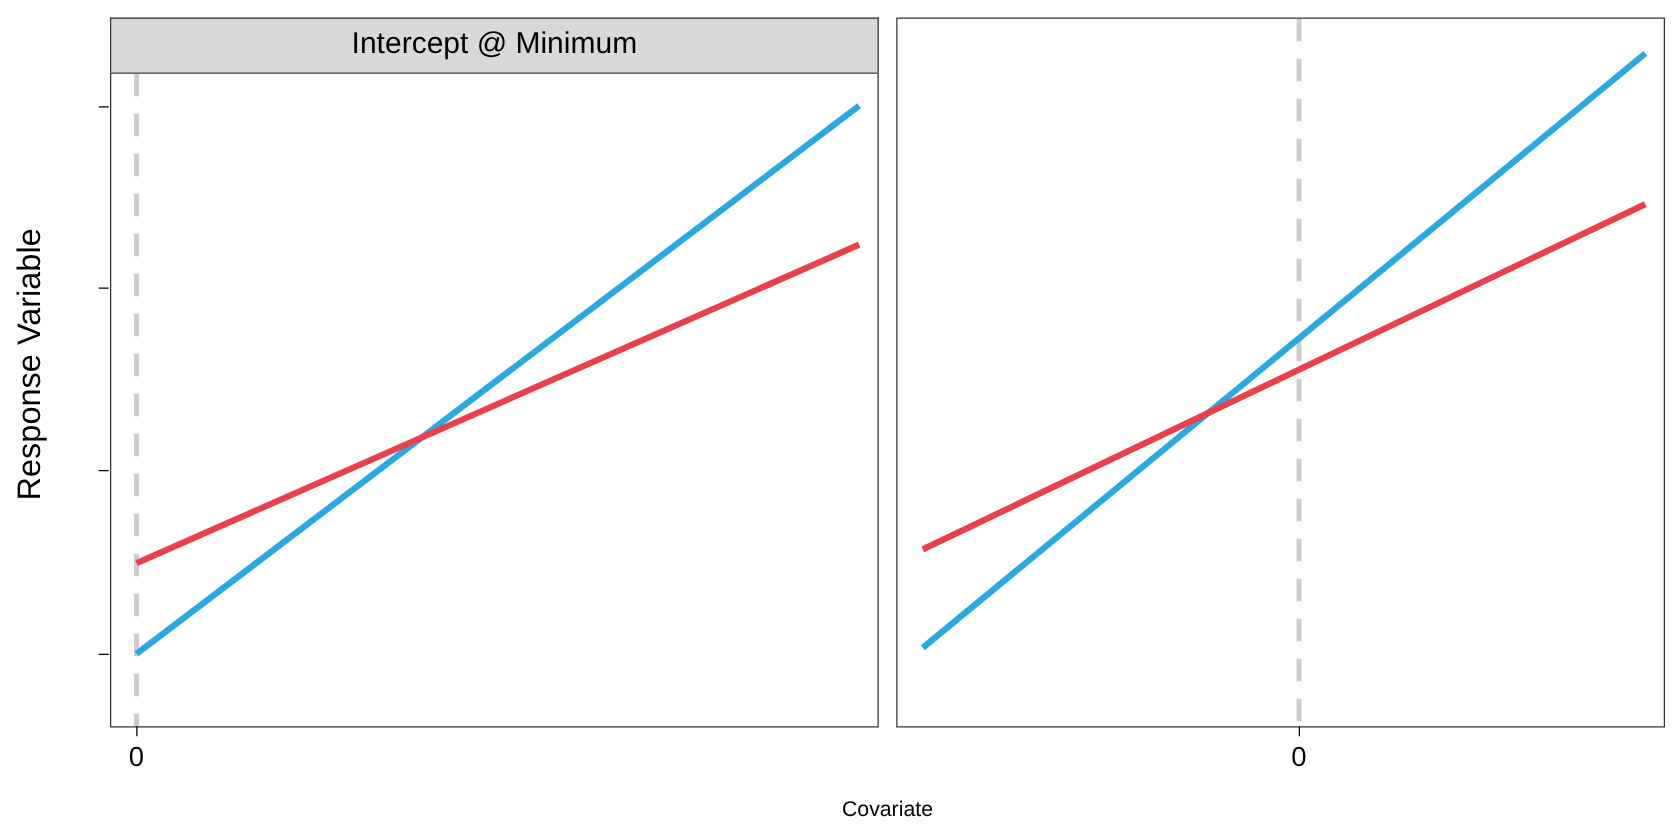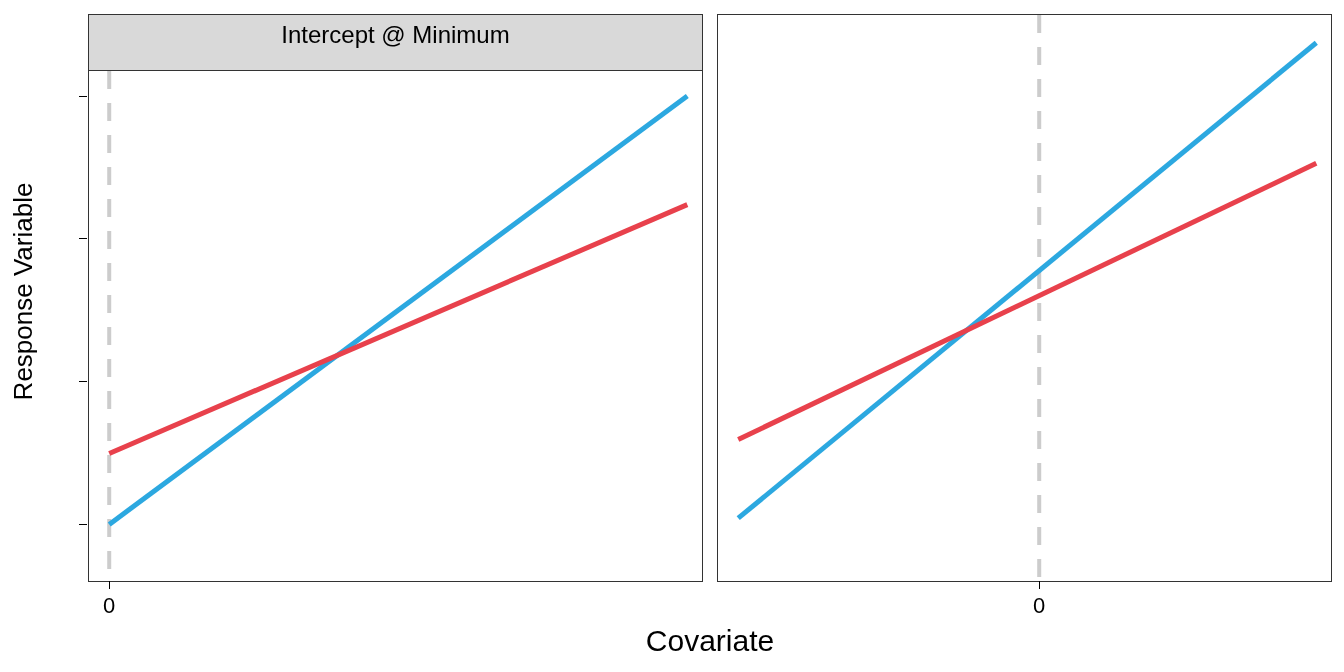--- a/index.html
+++ b/index.html
@@ -31,42 +31,42 @@
     transform: rotate(-90deg);
     white-space: nowrap;
     font-size: 26px;
   }
   .xlabel {
     position: absolute;
     left: 88px;
     right: 12px;
     bottom: 14px;
     text-align: center;
-    font-size: 30px;
+    font-size: 17px;
   }
   .panels {
     position: absolute;
     left: 88px;
     right: 12px;
     top: 14px;
     bottom: 90px;
     display: flex;
     gap: 14px;
   }
   .panel {
     flex: 1 1 0;
     display: flex;
     flex-direction: column;
     border: 0;
   }
   .strip {
     background: #d9d9d9;
     border: 1px solid #333;
     border-bottom: none;
-    height: 56px;
+    height: 44px;
     line-height: 40px;
     text-align: center;
     font-size: 24px;
     box-sizing: border-box;
   }
   .plot {
     position: relative;
     flex: 1 1 auto;
     border: 1px solid #333;
     background: #ffffff;

